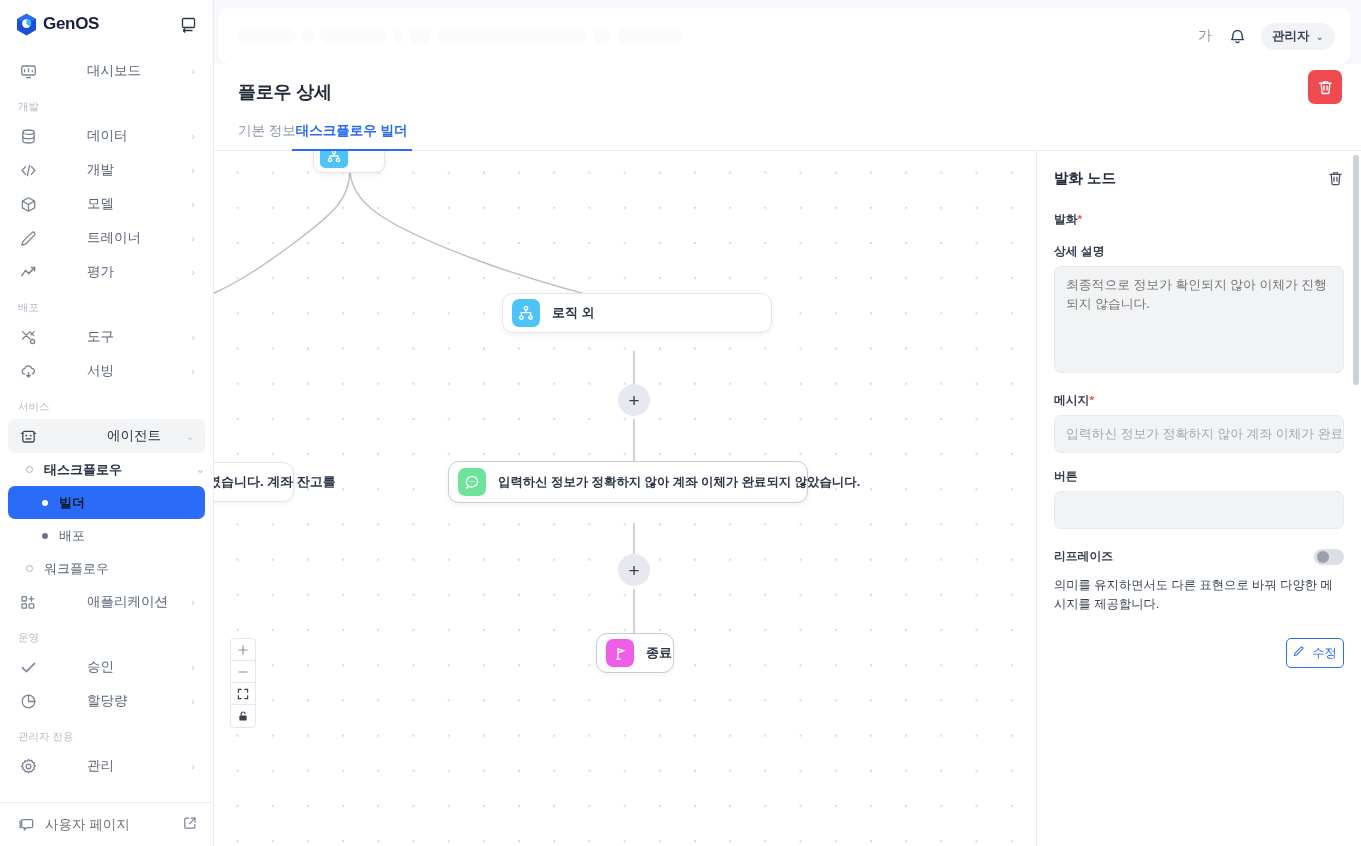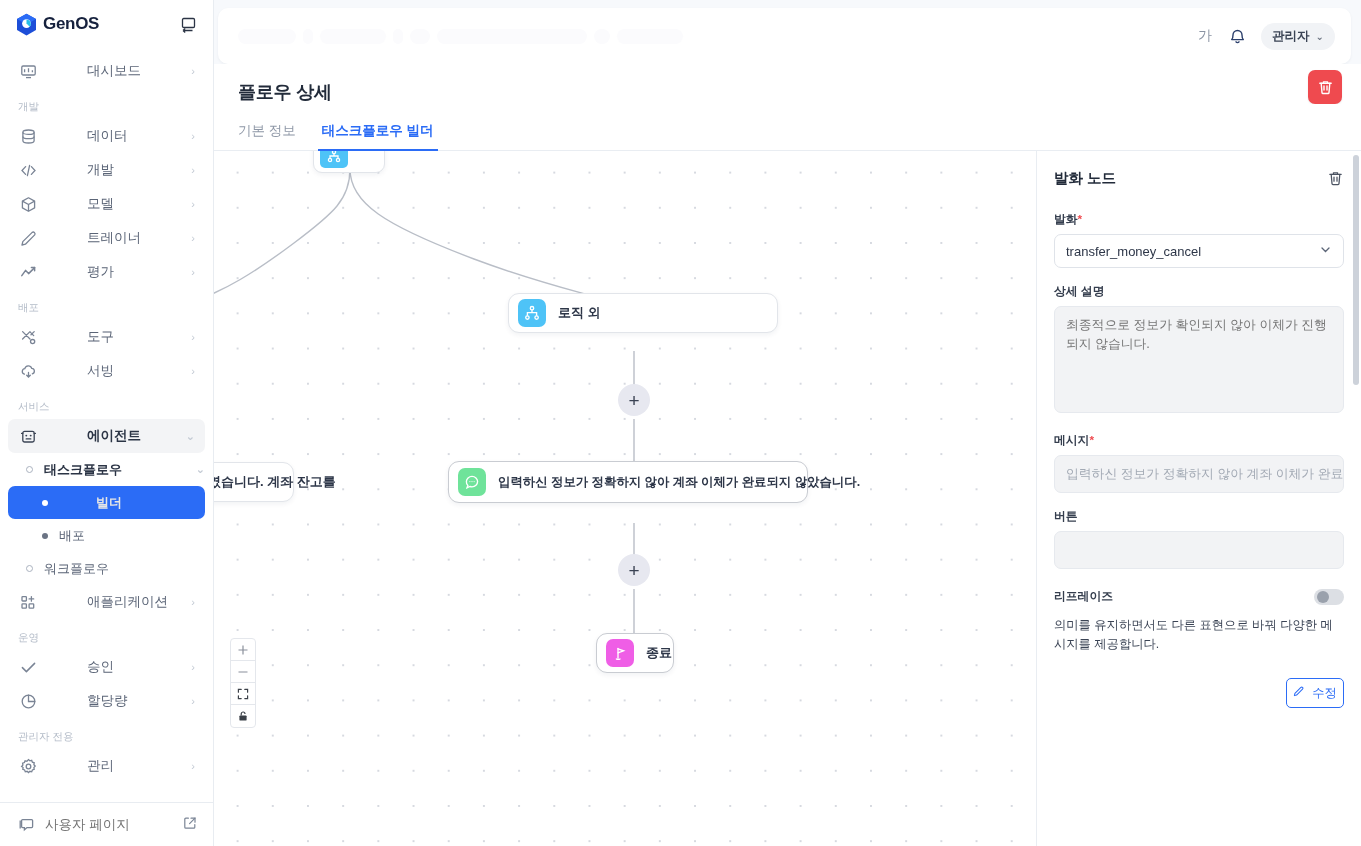--- a/index.html
+++ b/index.html
@@ -25,36 +25,36 @@
   .sb-scroll { flex: 1; overflow: hidden; padding-top: 6px; }
   .sb-section { font-size: 10.5px; color: #b4bcc8; padding: 12px 0 5px 18px; letter-spacing: 0px; font-weight: 400;}
   .sb-item {
     display: flex; align-items: center; height: 34px; margin: 0 8px;
     padding: 0 10px 0 10px; border-radius: 7px; cursor: pointer;
     color: #5b6577; font-size: 13.5px; position: relative;
   }
   .sb-item .ic { width: 20px; height: 20px; display:flex; align-items:center; justify-content:center; margin-right: 9px; flex: 0 0 20px;}
   .sb-item .lbl { flex: 1; white-space: nowrap; padding-left: 40px; }
   .sb-item .chev { color: #c3cad4; font-size: 11px; display:flex; align-items:center;}
-  .sb-item.active-grp { background: #f3f4f6; color: #2b3445; font-weight: 700; }
+  .sb-item.active-grp { background: #f3f4f6; color: #2b3445; font-weight: 400; gap: 20px; }
   .sb-sub {
     display: flex; align-items: center; height: 33px; margin: 0 8px;
     padding-left: 18px; border-radius: 7px; cursor: pointer;
     color: #5b6577; font-size: 13px;
   }
   .sb-sub .dot-o { width: 7px; height: 7px; border-radius: 50%; border: 1.3px solid #aab2bf; margin-right: 11px; flex:0 0 7px;}
   .sb-sub.bold { font-weight: 700; color: #2b3445; }
   .sb-sub .chev { margin-left: auto; color: #c3cad4; font-size: 11px; }
   .sb-sub2 {
     display: flex; align-items: center; height: 33px; margin: 0 8px;
     padding-left: 34px; border-radius: 7px; cursor: pointer;
     color: #5b6577; font-size: 13px;
   }
   .sb-sub2 .dot-f { width: 6px; height: 6px; border-radius: 50%; background: #6b7484; margin-right: 11px; flex:0 0 6px;}
-  .sb-sub2.selected { background: #2b6cf6; color: #e5e5e5; font-weight: 700; gap: 37px; }
+  .sb-sub2.selected { background: #2b6cf6; color: #0f172a; font-weight: 700; }
   .sb-sub2.selected .dot-f { background: #fff; }
 
   .sb-bottom { border-top: 1px solid #e8ecf1; height: 44px; display: flex; align-items: center; padding: 0 16px; }
   .sb-bottom .ic { width: 20px; height:20px; display:flex;align-items:center;justify-content:center; margin-right: 9px;}
   .sb-bottom .lbl { font-size: 13.5px; color: #737373; flex:1;}
 
   
   .main { flex: 1; height: 846px; background: #f7f9fc; display: flex; flex-direction: column; position: relative; min-width:0;}
   .topbar {
     height: 56px; margin: 8px 10px 0 4px; background: #ffffff;
@@ -73,21 +73,21 @@
   }
 
   .content { flex: 1; background: #fff; margin: 0; position: relative; display:flex; flex-direction: column; min-height:0;}
   .page-head { padding: 16px 26px 0 24px; position: relative; background:#fff;}
   .page-title { font-size: 18px; font-weight: 700; color: #222b3a; letter-spacing: -0.2px;}
   .del-btn {
     position: absolute; right: 19px; top: 6px; width: 34px; height: 34px;
     background: #ef4a4f; border-radius: 7px; display: flex; align-items: center;
     justify-content: center; cursor: pointer; box-shadow: 0 1px 2px rgba(0,0,0,.08);
   }
-  .tabs { display: flex; gap: 26px; padding: 18px 0 0 24px; background: #fff; position:relative; z-index:3;}
+  .tabs { display: flex; padding: 18px 0 0 24px; background: #fff; position:relative; z-index:3;}
   .tab { font-size: 13.5px; color: #8e97a6; padding-bottom: 10px; cursor: pointer; position: relative; }
   .tab.active { color: #2b6cf6; font-weight: 700; }
   .tab.active::after {
     content:''; position: absolute; left: -4px; right: -4px; bottom: -1px;
     height: 2.5px; background: #2b6cf6;
   }
   .tabs-rule { height:1px; background:#e9edf2; margin-left:0; }
 
   .workspace { flex: 1; display: flex; min-height: 0; position: relative; }
 
@@ -461,21 +461,21 @@
                 <path d="M7 4.6 V7 M7 7 H3 V9.4 M7 7 h4 v2.4"></path>
               </svg>
             </span>
             <span class="ntext"></span>
           </div>
 
           <div class="node" style="left:-86px; top:311px; width:166px; height:40px;">
             <span class="ntext" style="margin-left:44px;">료하였습니다. 계좌 잔고를</span>
           </div>
 
-          <div class="node" style="left:294px; top:142px; width:270px; height:40px;">
+          <div class="node" style="left:288px; top:142px; width:270px; height:40px;">
             <span class="nic" style="background:#4ec3f7;">
               <svg width="16" height="16" viewBox="0 0 16 16" fill="none" stroke="#ffffff" stroke-width="1.35">
                 <circle cx="8" cy="3.2" r="1.7"></circle>
                   <circle cx="3.4" cy="12.5" r="1.7"></circle>
                   <circle cx="12.6" cy="12.5" r="1.7"></circle>
                 <path d="M8 4.9 V7.6 M3.4 10.8 V7.6 H12.6 v3.2"></path>
               </svg>
             </span>
             <span class="ntext">로직 외</span>
           </div>
@@ -544,28 +544,20 @@
                 <path d="M2.8 4.3 h11.4"></path>
                   <path d="M6.4 4.3 V2.9 h4.2 v1.4"></path>
                 <path d="M4.2 4.3 l0.8 9.3 a1 1 0 0 0 1 .9 h5 a1 1 0 0 0 1 -.9 l.8 -9.3"></path>
                 <path d="M7 7.2 v4 M10 7.2 v4"></path>
               </svg>
             </span>
           </div>
 
           <div class="fld">
             <span class="fld-lbl"><span>발화</span><span class="req">*</span></span>
-            <div class="select-box">
-              <span class="v">transfer_money_cancel</span>
-              <span>
-                <svg width="13" height="13" viewBox="0 0 13 13" fill="none" stroke="#5b6577" stroke-width="1.3" stroke-linecap="round">
-                    <path d="M3 5 L6.5 8.5 L10 5"></path>
-                  </svg>
-              </span>
-            </div>
           </div>
 
           <div class="fld">
             <span class="fld-lbl">상세 설명</span>
             <textarea class="ta big" readonly="" placeholder="최종적으로 정보가 확인되지 않아 이체가 진행되지 않습니다." style=""></textarea>
           </div>
 
           <div class="fld">
             <span class="fld-lbl"><span>메시지</span><span class="req">*</span></span>
             <div class="inp tall">

